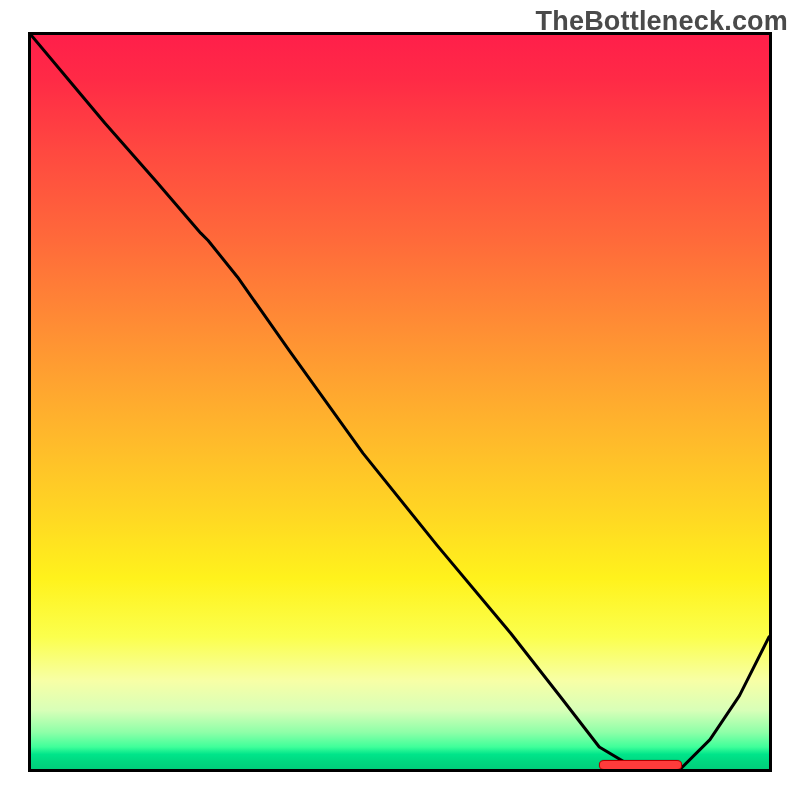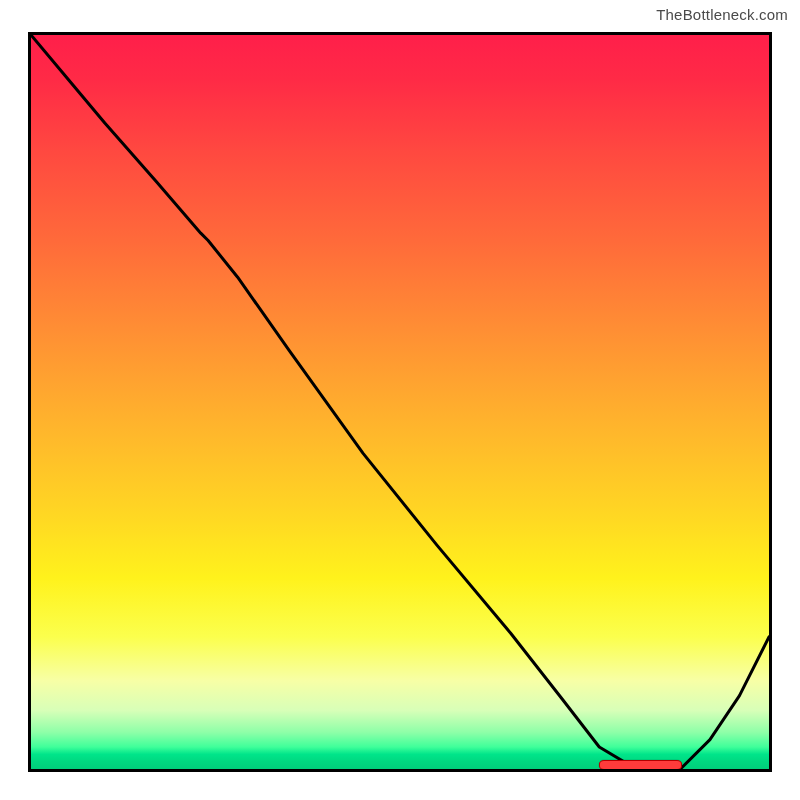--- a/index.html
+++ b/index.html
@@ -13,22 +13,22 @@
   }
   .page {
     position: relative;
     width: 800px;
     height: 800px;
   }
   .watermark {
     position: absolute;
     top: 6px;
     right: 12px;
-    font-size: 15px;
-    font-weight: 400;
+    font-size: 27px;
+    font-weight: 700;
     color: #4a4a4a;
     letter-spacing: 0.2px;
     user-select: none;
   }
   .plot-frame {
     position: absolute;
     
     left: 28px;
     top: 32px;
     width: 744px;   

